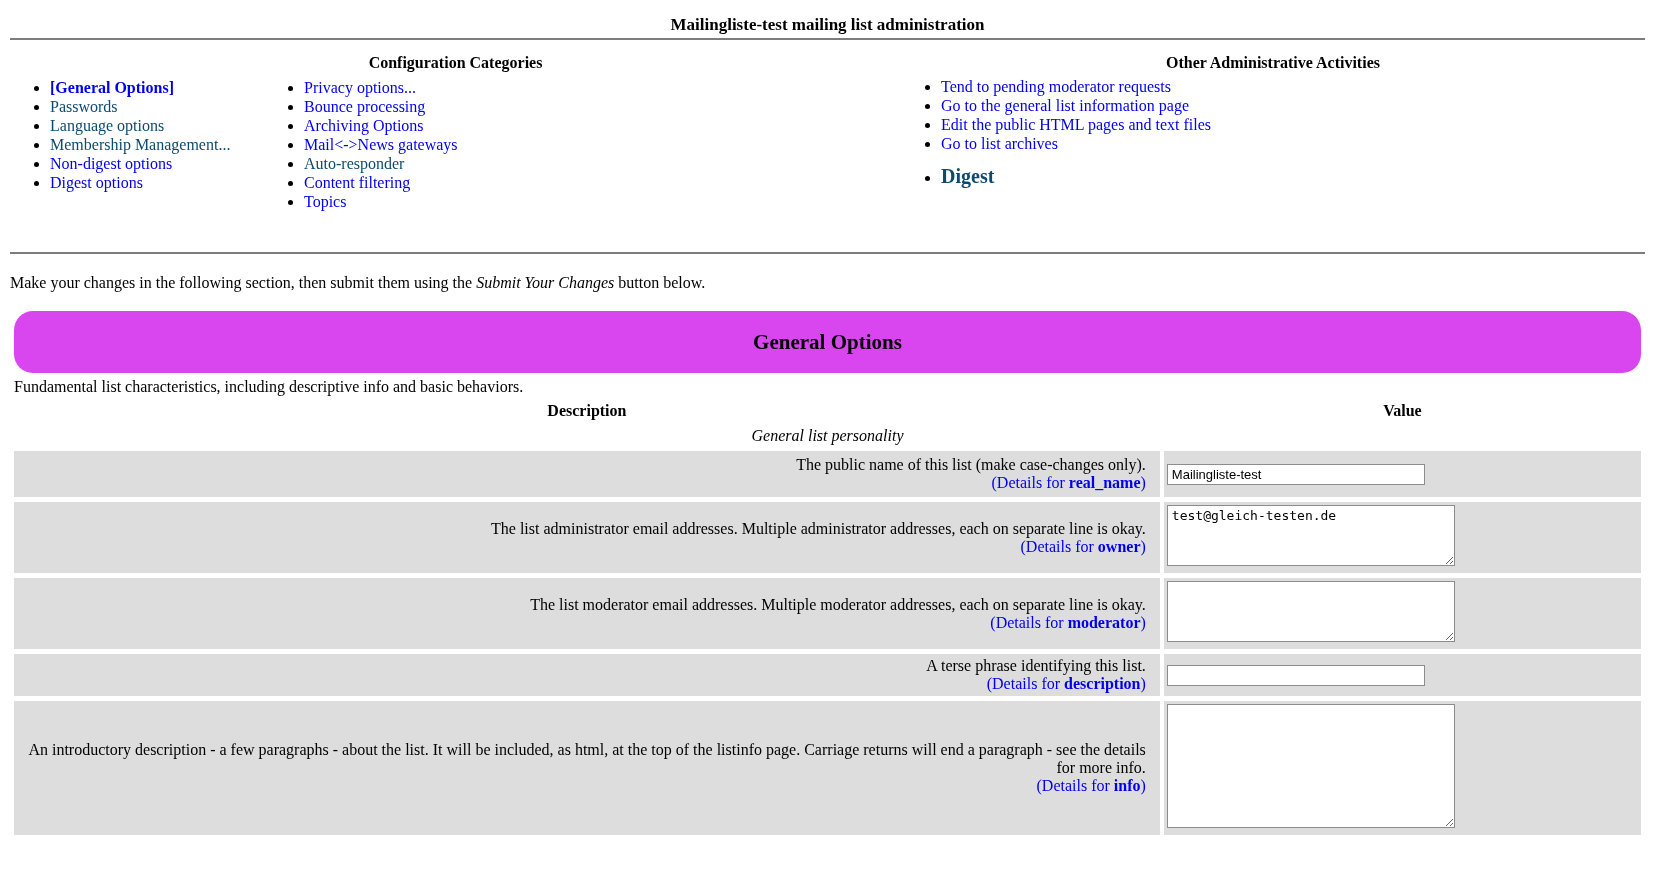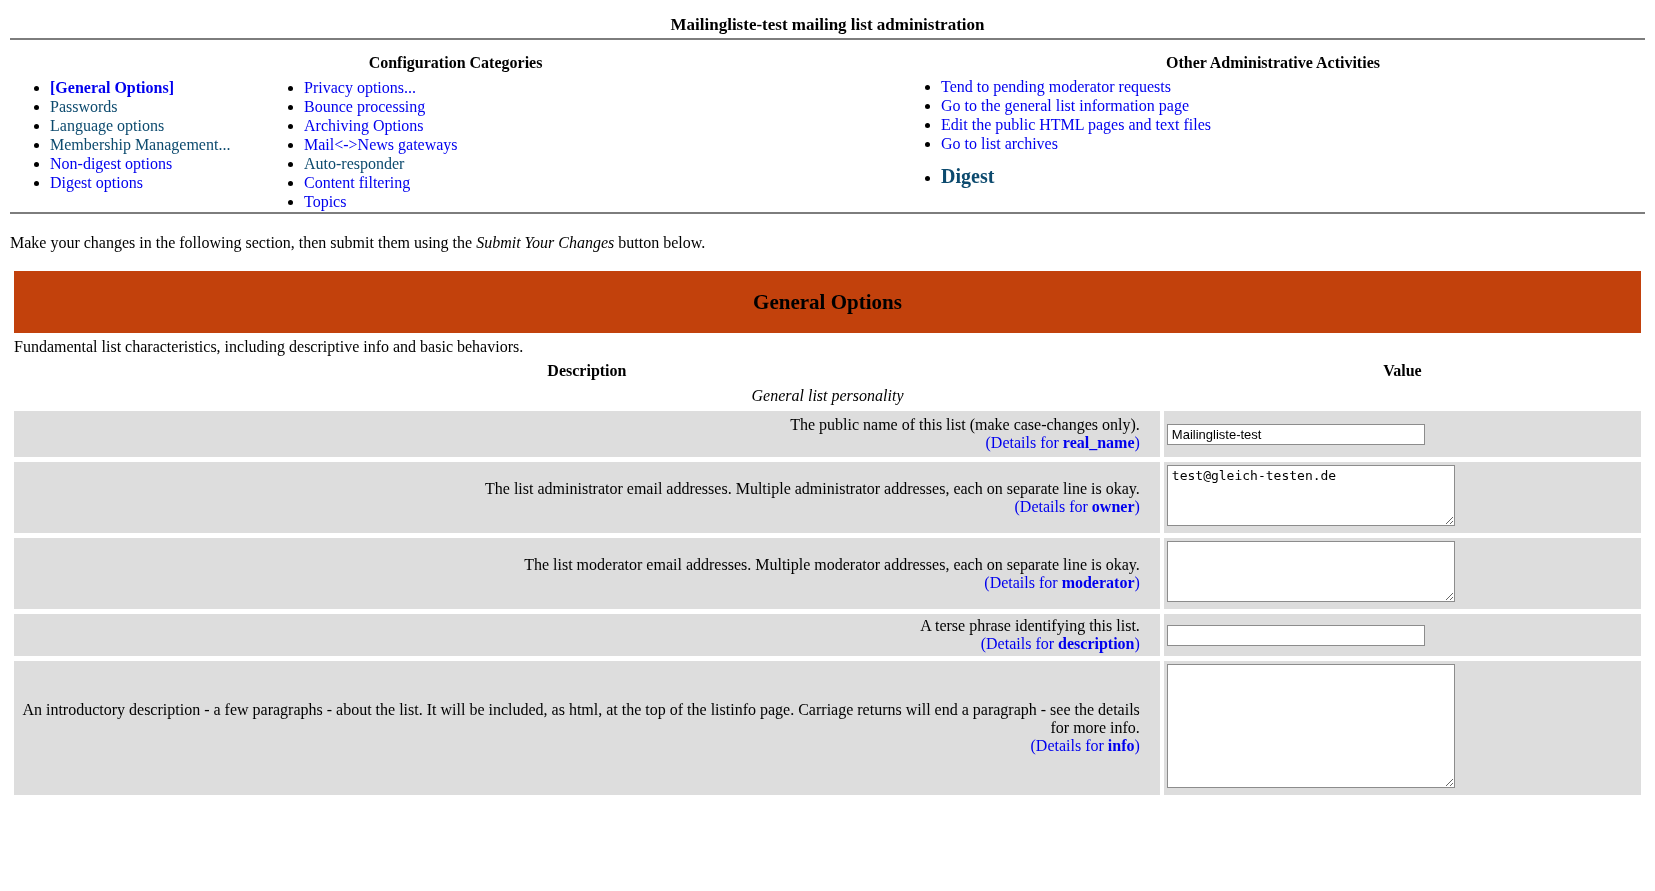--- a/index.html
+++ b/index.html
@@ -17,58 +17,59 @@
   .page-header { text-align: center; margin-top: 2px; }
   .page-header .title-line { font-weight: bold; font-size: 17px; line-height: 26px; }
 
   hr.rule {
     border: none;
     border-top: 2px solid #7d7d7d;
     margin: 0 0 6px 0;
   }
 
   
-  .nav-area { display: flex; }
+  .nav-area { display: flex; margin-bottom: 40px; }
   .nav-left  { width: 54.5%; }
   .nav-right { width: 45.5%; }
   .nav-heading { text-align: center; font-weight: bold; margin: 8px 0 0 0; }
   .nav-cols { display: flex; }
   .nav-area ul { margin: 6px 0 0 0; padding-left: 40px; list-style: disc; }
   .nav-cols ul:first-child { width: 214px; flex: none; }
   .nav-area li { margin: 1px 0; line-height: 18px; }
   li.logout-item { margin-top: 14px; }
   li.logout-item a { font-size: 20px; font-weight: bold; }
 
   
   .instructions { margin: 20px 0 14px 0; }
 
   
   table.options-table {
     width: 100%;
     border-collapse: separate;
     border-spacing: 4px 5px;
   }
   td.banner {
-    background: #c2410c;
+    background: #d946ef;
     height: 60px;
     text-align: center;
     vertical-align: middle;
     font-weight: bold;
     font-size: 21px;
+    border-radius: 19px;
   }
   td.subtitle { padding: 0; }
   td.colhead  { text-align: center; font-weight: bold; }
   td.personality { text-align: center; font-style: italic; }
 
   td.desc {
     background: #DDDDDD;
     width: 70.6%;
     text-align: right;
     vertical-align: middle;
-    padding: 3px 20px 3px 8px;
+    padding: 3px 14px 3px 8px;
     line-height: 18px;
   }
   td.val {
     background: #DDDDDD;
     vertical-align: middle;
     padding: 3px 0 3px 3px;
   }
   tr.row-short  td { height: 40px; }
   tr.row-area   td { height: 62px; }
   tr.row-terse  td { height: 30px; }

